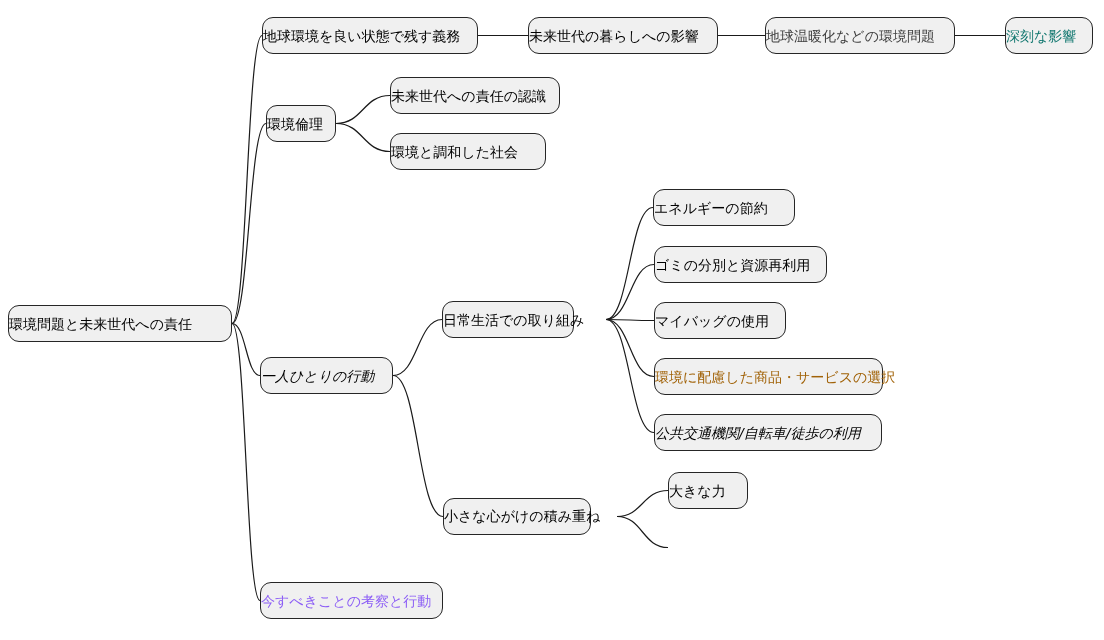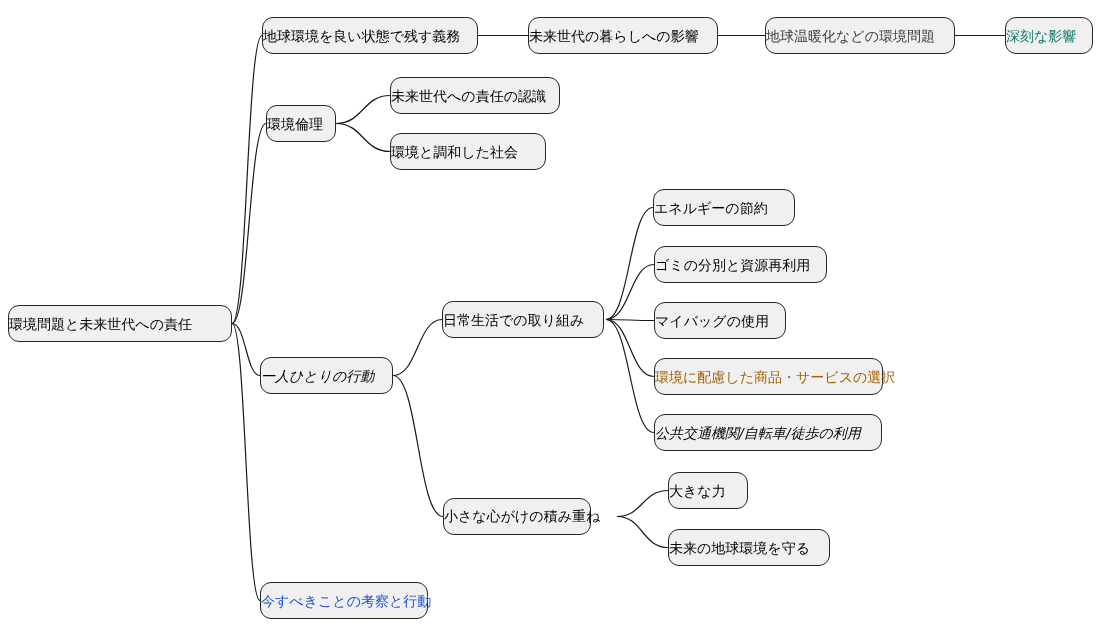--- a/index.html
+++ b/index.html
@@ -93,21 +93,21 @@
       </div>
       <div class="node" style="left: 390px; top: 77px; width: 170px; background: rgb(240, 240, 240); border-color: rgb(38, 38, 38); color: rgb(0, 0, 0);">
         <span>未来世代への責任の認識</span>
       </div>
       <div class="node" style="left: 390px; top: 133px; width: 156px; background: rgb(240, 240, 240); border-color: rgb(38, 38, 38); color: rgb(0, 0, 0);">
         <span>環境と調和した社会</span>
       </div>
       <div class="node" style="left: 260px; top: 357px; width: 133px; background: rgb(240, 240, 240); border-color: rgb(38, 38, 38); color: rgb(0, 0, 0); font-style: italic;">
         <span>一人ひとりの行動</span>
       </div>
-      <div class="node" style="left: 442px; top: 301px; width: 162px; background: rgb(240, 240, 240); border-color: rgb(38, 38, 38); color: rgb(0, 0, 0);">
+      <div class="node" style="left: 442px; top: 301px; width: 132px; background: rgb(240, 240, 240); border-color: rgb(38, 38, 38); color: rgb(0, 0, 0);">
         <span>日常生活での取り組み</span>
       </div>
       <div class="node" style="left: 653px; top: 189px; width: 142px; background: rgb(240, 240, 240); border-color: rgb(38, 38, 38); color: rgb(0, 0, 0);">
         <span>エネルギーの節約</span>
       </div>
       <div class="node" style="left: 654px; top: 246px; width: 173px; background: rgb(240, 240, 240); border-color: rgb(38, 38, 38); color: rgb(0, 0, 0);">
         <span>ゴミの分別と資源再利用</span>
       </div>
       <div class="node" style="left: 654px; top: 302px; width: 132px; background: rgb(240, 240, 240); border-color: rgb(38, 38, 38); color: rgb(0, 0, 0);">
         <span>マイバッグの使用</span>
@@ -117,20 +117,17 @@
       </div>
       <div class="node" style="left: 654px; top: 414px; width: 228px; background: rgb(240, 240, 240); border-color: rgb(38, 38, 38); color: rgb(0, 0, 0); font-style: italic;">
         <span>公共交通機関/自転車/徒歩の利用</span>
       </div>
       <div class="node" style="left: 443px; top: 498px; width: 148px; background: rgb(240, 240, 240); border-color: rgb(38, 38, 38); color: rgb(0, 0, 0); font-family: Liberation Mono, monospace;">
         <span>小さな心がけの積み重ね</span>
       </div>
       <div class="node" style="left: 668px; top: 472px; width: 80px; background: rgb(240, 240, 240); border-color: rgb(38, 38, 38); color: rgb(0, 0, 0);">
         <span>大きな力</span>
       </div>
-      <div class="node" style="left: 668px; top: 529px; width: 162px; background: rgb(240, 240, 240); border-color: rgb(38, 38, 38); color: rgb(0, 0, 0);">
-        <span>未来の地球環境を守る</span>
-      </div>
-      <div class="node" style="left: 260px; top: 582px; width: 168px; background: rgb(240, 240, 240); border-color: rgb(38, 38, 38); color: #1d4ed8;">
+      <div class="node" style="left: 260px; top: 582px; width: 183px; background: rgb(240, 240, 240); border-color: rgb(38, 38, 38); color: #8b5cf6;">
         <span>今すべきことの考察と行動</span>
       </div>
     </div>
 </div>
 
 </body></html>

